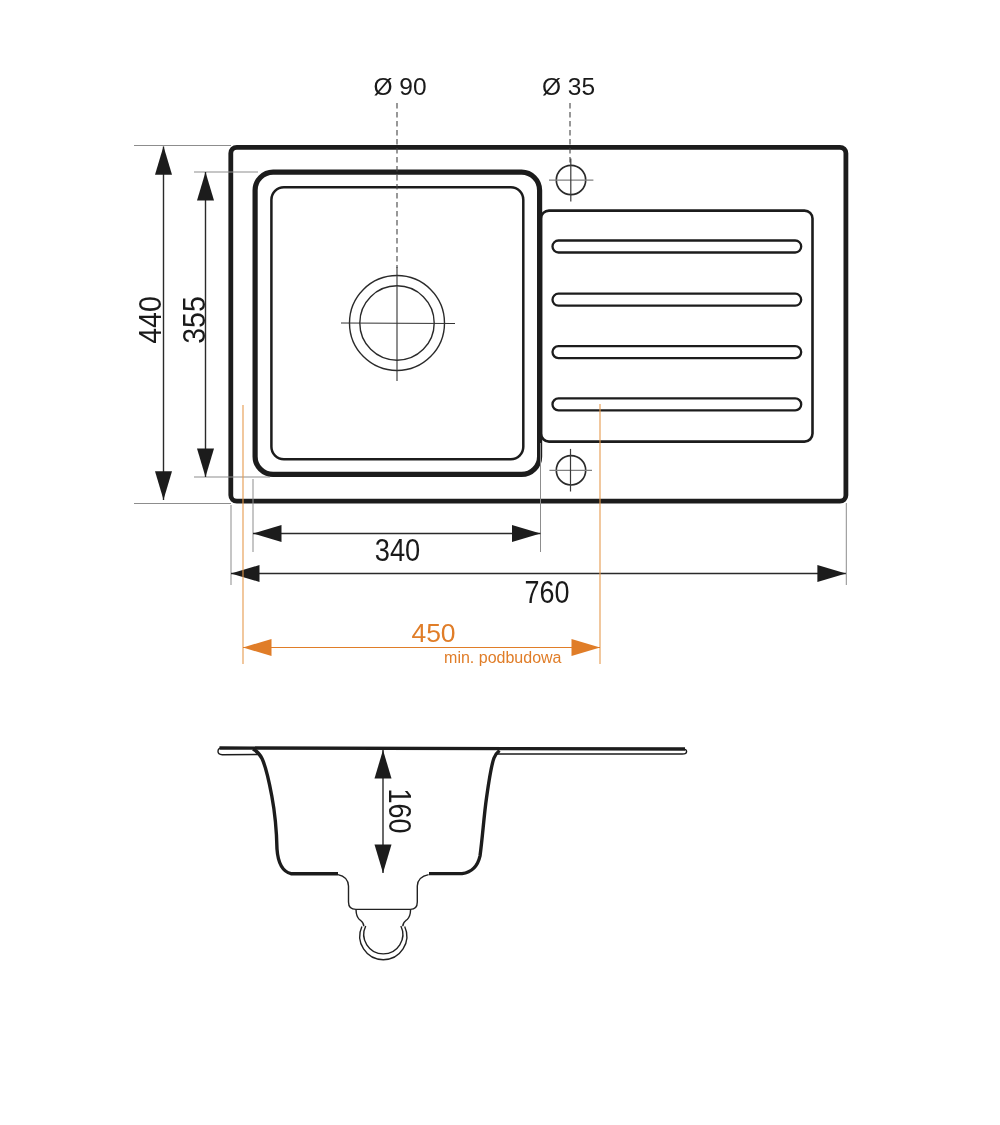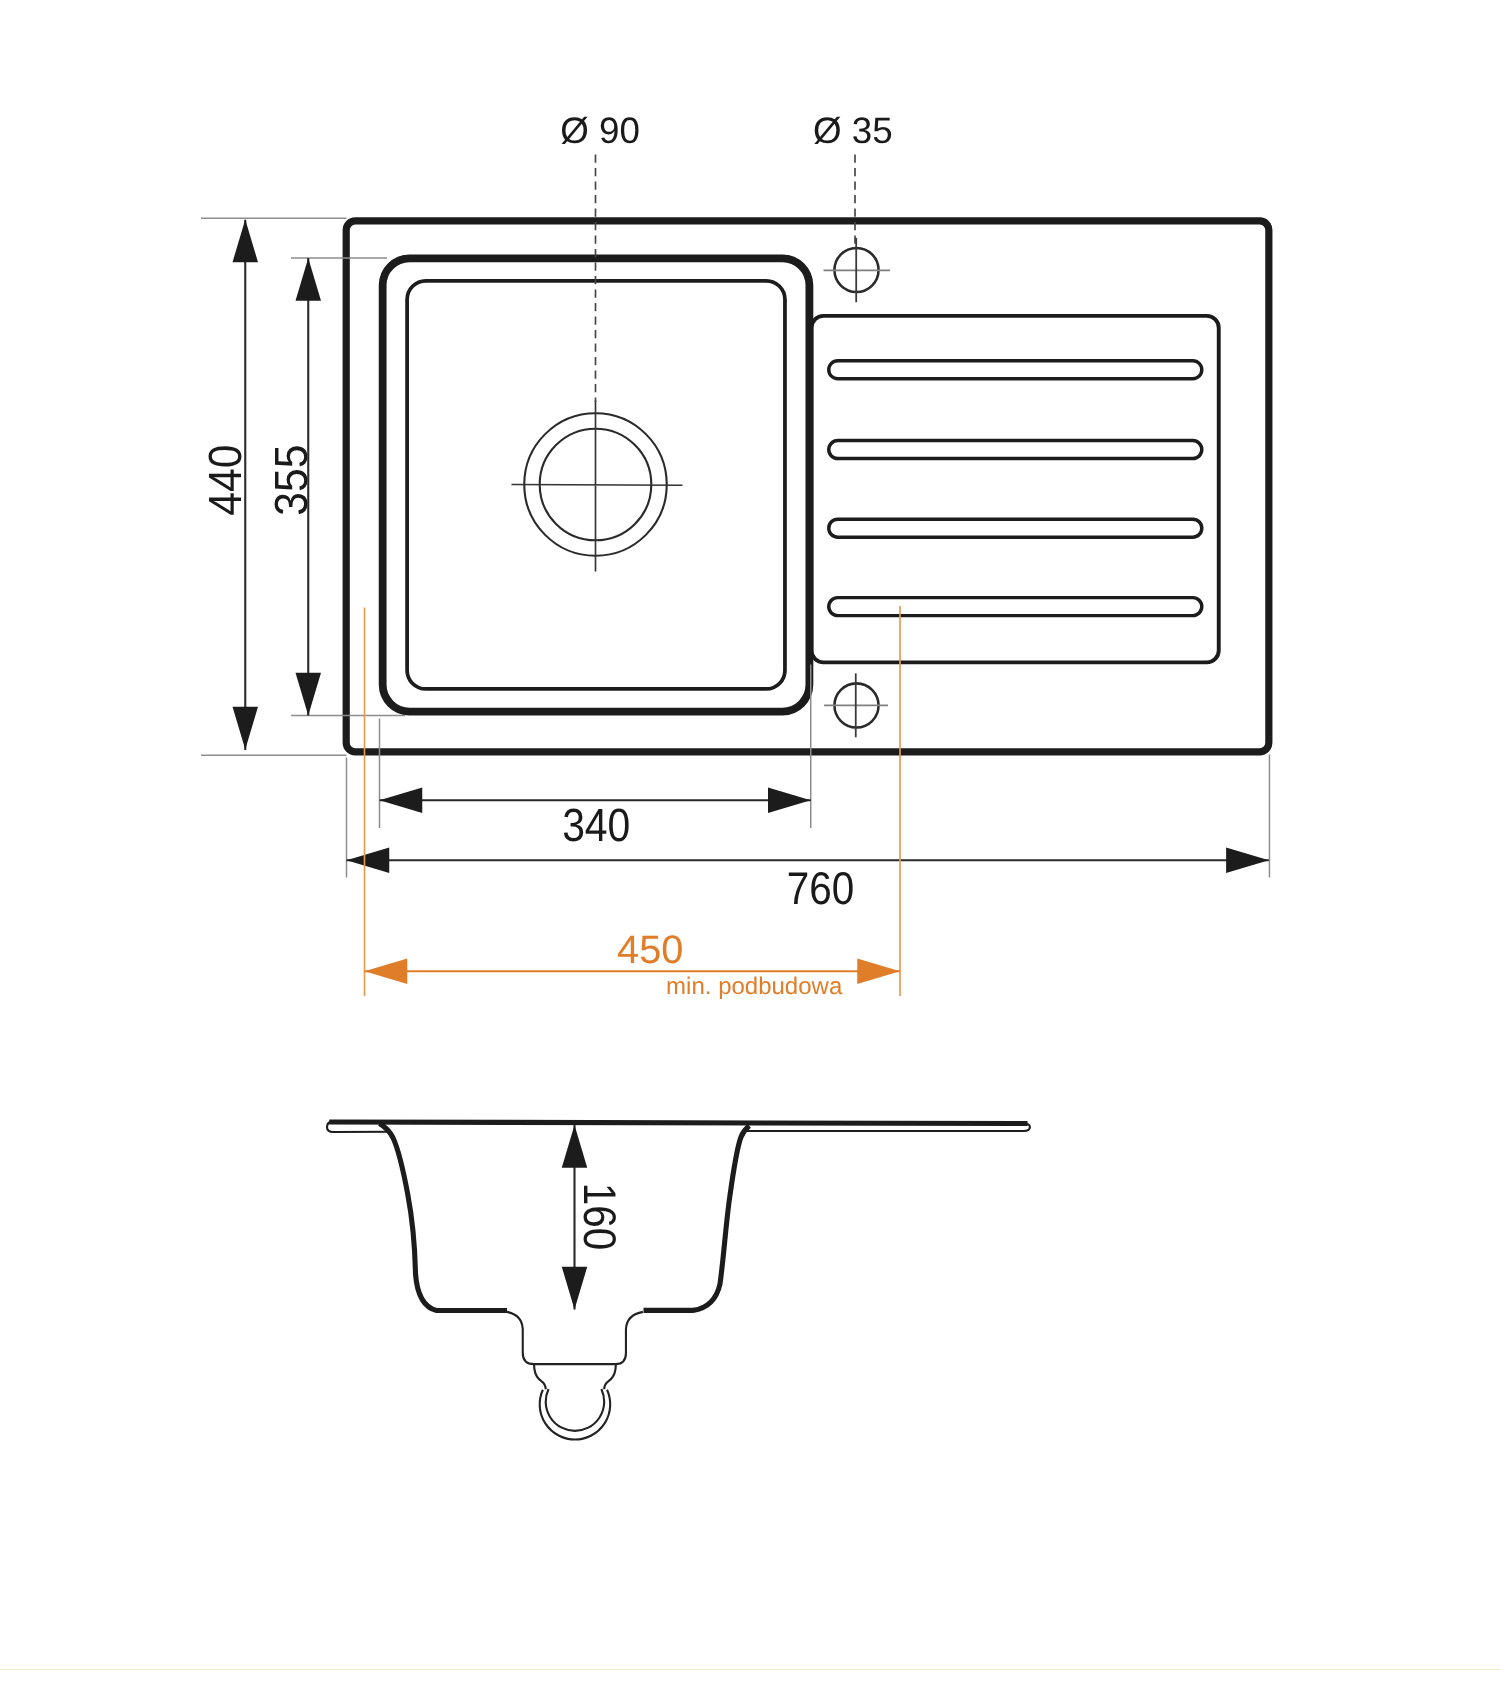--- a/index.html
+++ b/index.html
@@ -1,16 +1,16 @@
 <!DOCTYPE html>
 <html><head>
 <meta charset="utf-8">
 <style>
   html,body{margin:0;padding:0;background:#ffffff;}
-  .page{width:1000px;height:1113px;position:relative;background:#84cc16;overflow:hidden;}
+  .page{width:1000px;height:1113px;position:relative;background:#f0abfc;overflow:hidden;}
   svg{position:absolute;left:0;top:0;}
   text{font-family:"Liberation Sans", sans-serif;}
 </style>
 </head>
 <body>
 <div class="page">
 <svg width="1000" height="1125" viewBox="0 0 1000 1125">
 
   <rect x="0" y="0" width="1000" height="1125" fill="#ffffff"></rect>
 

